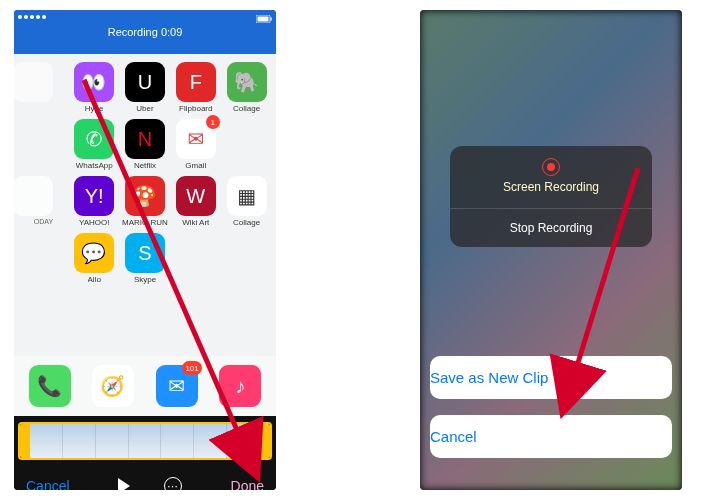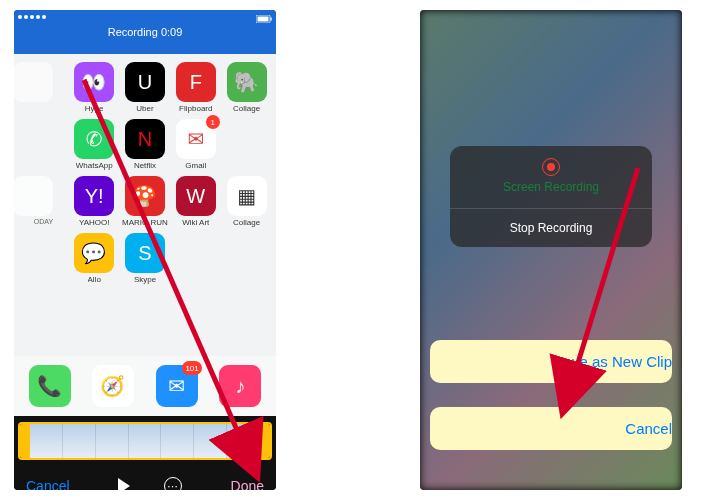--- a/index.html
+++ b/index.html
@@ -199,41 +199,41 @@
     position: relative;
   }
   .rec-dot:after {
     content: '';
     position: absolute;
     inset: 4px;
     background: #ff3b30;
     border-radius: 50%;
   }
   .rec-title {
-    color: #15803d;
+    color: #fef9c3;
     font-size: 12px;
     padding-bottom: 14px;
   }
   .rec-divider { height: 1px; background: rgba(255,255,255,0.15); }
   .stop-btn {
     color: #fff;
     font-size: 12px;
     padding: 12px 0;
   }
   .action-sheet {
     position: absolute;
     left: 10px;
     right: 10px;
     bottom: 16px;
   }
   .sheet-card {
-    background: #fef9c3;
+    background: #ffffff;
     border-radius: 10px;
-    text-align: right;
-    margin-bottom: 24px;
+    text-align: left;
+    margin-bottom: 16px;
     overflow: hidden;
   }
   .sheet-btn {
     color: #007aff;
     font-size: 15px;
     padding: 13px 0;
   }
 
   
   .arrow {

